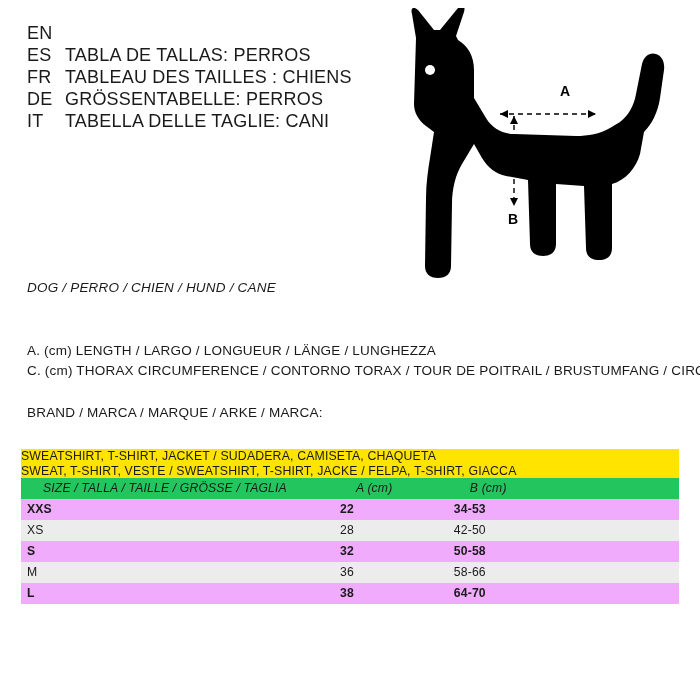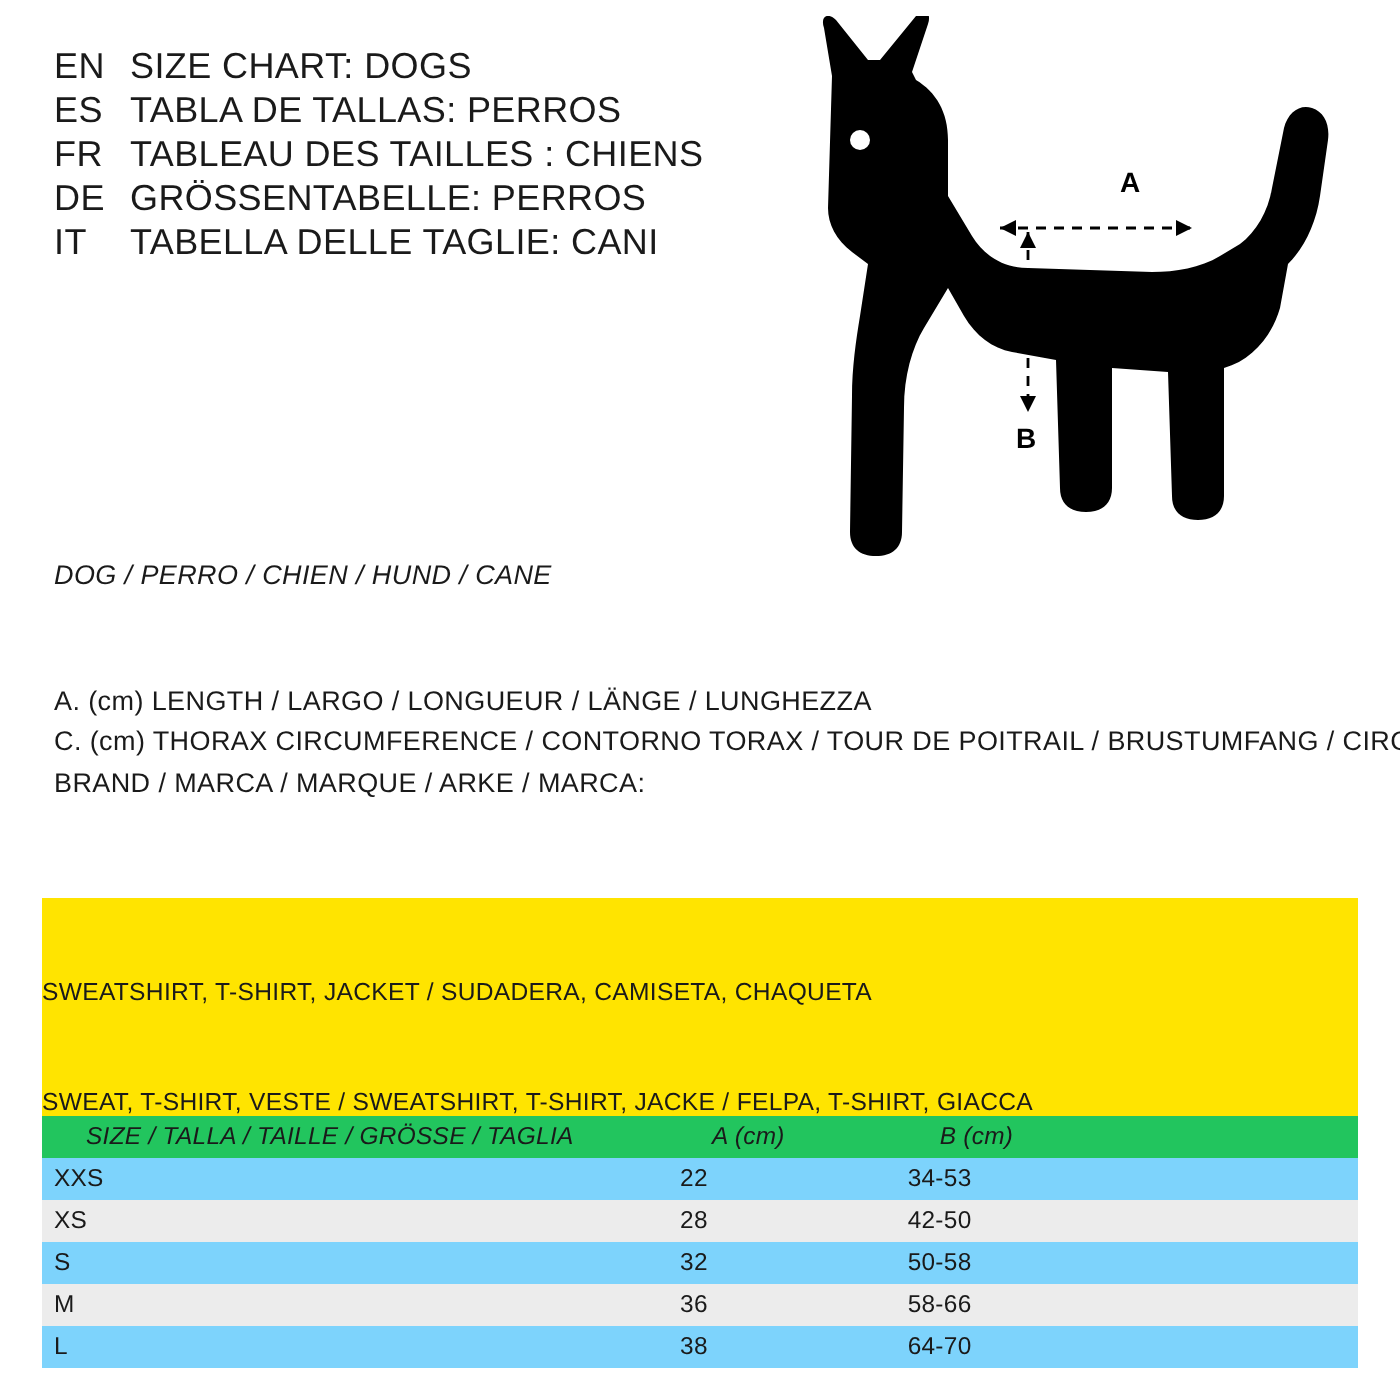--- a/index.html
+++ b/index.html
@@ -60,21 +60,21 @@
   .mid-text {
     position: absolute;
     left: 27px;
     font-size: 13.5px;
     letter-spacing: 0.2px;
     white-space: nowrap;
   }
   .mid-animal { top: 280px; font-style: italic; }
   .mid-a { top: 343px; }
   .mid-c { top: 363px; }
-  .mid-brand { top: 384px; }
+  .mid-brand { top: 405px; }
 
   
   .size-table {
     position: absolute;
     left: 21px;
     top: 449px;
     width: 658px;
     border-collapse: collapse;
     font-size: 12.2px;
     letter-spacing: 0.15px;
@@ -85,51 +85,50 @@
     font-weight: normal;
   }
   .banner-cell {
     background: #ffe400;
     padding: 3px 6px 4px 6px;
     line-height: 14.5px;
     font-size: 12.3px;
   }
   .banner-cell div {
     white-space: nowrap;
-    margin-top: 40px;
   }
   .hdr-row td {
     background: #22c55e;
     padding: 2px 6px 3px 22px;
     height: 16px;
     font-style: italic;
   }
   .body-row td {
     padding: 2px 6px 3px 6px;
     height: 16px;
   }
   .row-alt td {
     background: #ececec;
   }
   .row-plain td {
-    background: #7dd3fc;
+    background: #f0abfc;
+    font-weight: bold;
   }
   .col-size { width: 320px; }
   .col-a { width: 95px; }
   .col-b { width: 230px; }
 </style>
 </head>
 <body>
 
 <div class="page">
 
   <div class="lang-block">
     <div class="lang-row">
       <span class="lang-code">EN</span>
-      <span class="lang-text">SIZE CHART: DOGS</span>
     </div>
     <div class="lang-row">
       <span class="lang-code">ES</span>
       <span class="lang-text">TABLA DE TALLAS: PERROS</span>
     </div>
     <div class="lang-row">
       <span class="lang-code">FR</span>
       <span class="lang-text">TABLEAU DES TAILLES : CHIENS</span>
     </div>
     <div class="lang-row">

